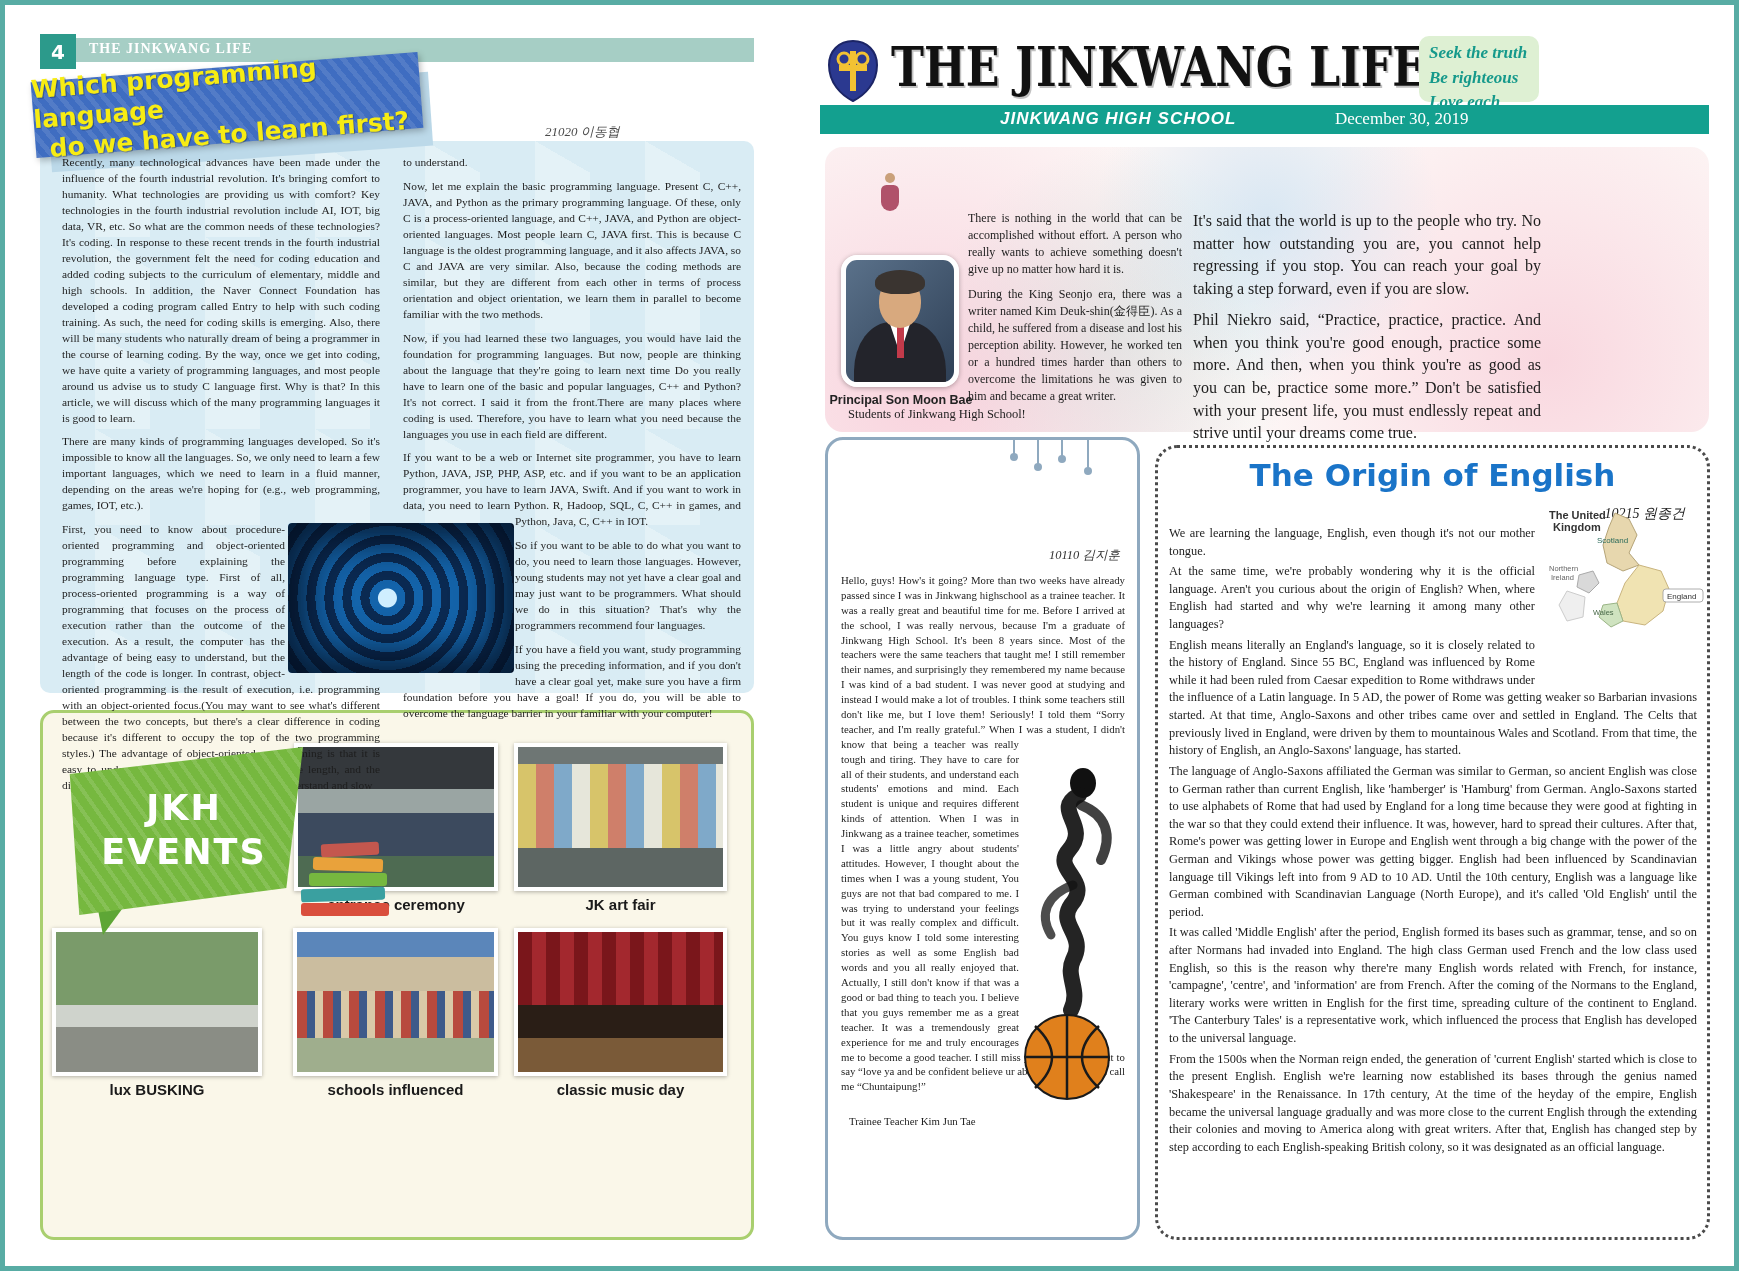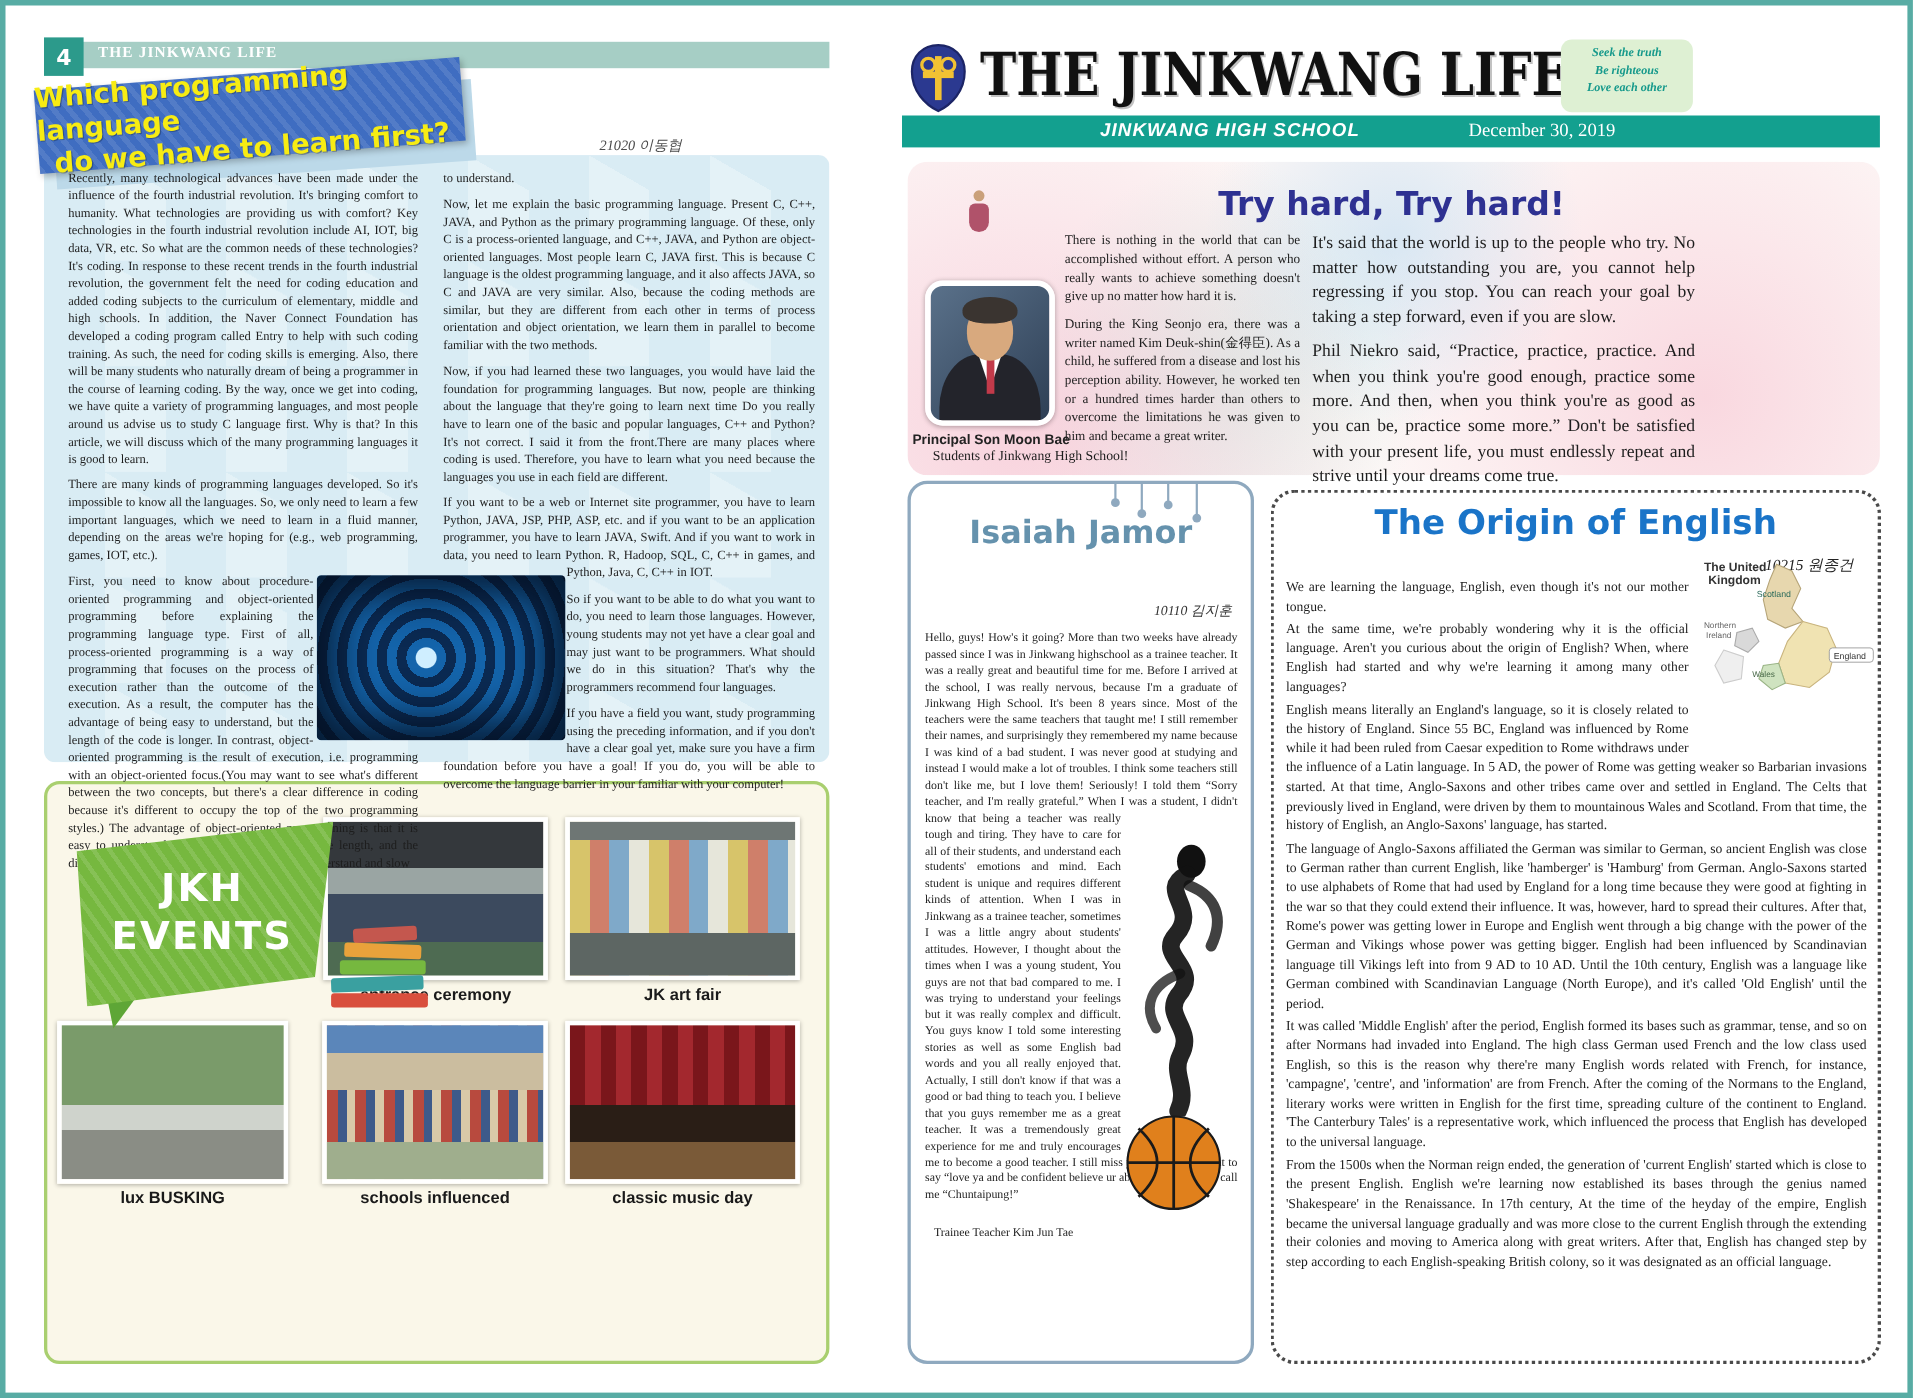--- a/index.html
+++ b/index.html
@@ -82,22 +82,22 @@
       linear-gradient(180deg, rgba(0,0,0,0) 0 52%, rgba(42,30,22,1) 52% 76%, rgba(122,90,56,1) 76% 100%),
       repeating-linear-gradient(90deg,#7a161b 0 14px,#a3282e 14px 28px); }
 
   
   .rp-masthead { position:absolute; left:886px; top:30px; width:620px;
                  font-family:"DejaVu Serif",serif; font-weight:bold; font-size:54px;
                  color:#111; transform:scaleX(.82); transform-origin:left center;
                  text-shadow:2px 2px 0 rgba(120,120,120,.45); white-space:nowrap; }
   .motto-card { position:absolute; left:1414px; top:31px; width:120px; height:66px;
                 background:#def0d3; border-radius:10px; padding:5px 10px; }
-  .motto-card div { color:#15998b; font-style:italic; font-weight:bold; font-size:11px;
-                    line-height:1.45; font-family:"Liberation Serif",serif;text-align:center; }
+  .motto-card div { color:#15998b; font-style:italic; font-weight:bold; font-size:17px;
+                    line-height:1.45; font-family:"Liberation Serif",serif; }
   .school-bar { position:absolute; left:815px; top:100px; width:889px; height:29px;
                 background:#13a08f; }
   .school-name { position:absolute; left:995px; top:104px; color:#fff;
                  font-family:"Liberation Sans",sans-serif; font-weight:bold; font-style:italic;
                  font-size:17px; letter-spacing:1px; }
   .school-date { position:absolute; left:1330px; top:104px; color:#fff;
                  font-family:"Liberation Serif",serif; font-size:17px; }
 
   .tryhard-panel { position:absolute; left:820px; top:142px; width:884px; height:285px;
                    border-radius:18px; background:
@@ -236,21 +236,20 @@
   <div class="motto-card">
     <div>Seek the truth</div>
     <div>Be righteous</div>
     <div>Love each other</div>
   </div>
   <div class="school-bar"></div>
   <div class="school-name">JINKWANG HIGH SCHOOL</div>
   <div class="school-date">December 30, 2019</div>
 
   <div class="tryhard-panel"></div>
-  <div class="tryhard-title">Try hard, Try hard!</div>
   <div class="dancer">
       <div class="head"></div>
       <div class="bodyp"></div>
     </div>
   <div class="principal-photo">
     <div class="suit"></div>
       <div class="shirt"></div>
       <div class="tie"></div>
       <div class="head"></div>
       <div class="hair"></div>
@@ -266,21 +265,20 @@
     <p>Phil Niekro said, “Practice, practice, practice. And when you think you're good enough, practice some more. And then, when you think you're as good as you can be, practice some more.” Don't be satisfied with your present life, you must endlessly repeat and strive until your dreams come true.</p>
     <p>We need to reflect on whether we are stuck in a rut and settled in reality. The comfort of the present cannot guarantee your future. Please don't give up in the middle and make your best effort with new resolution.</p>
   </div>
 
   <div class="isaiah-card"></div>
   <div class="lamp" style="left:1008px;top:435px;height:14px"></div>
   <div class="lamp" style="left:1032px;top:435px;height:24px"></div>
   <div class="lamp" style="left:1056px;top:435px;height:16px"></div>
   <div class="lamp" style="left:1082px;top:435px;height:28px"></div>
   <div class="isaiah-title">
-    <div>Isaiah Jamor</div>
   </div>
   <div class="isaiah-byline">10110 김지훈</div>
   <div class="isaiah-body serif-body">
     <div class="push-bb"></div>
     <div class="wrap-bb"></div>
     <p>Hello, guys! How's it going? More than two weeks have already passed since I was in Jinkwang highschool as a trainee teacher. It was a really great and beautiful time for me. Before I arrived at the school, I was really nervous, because I'm a graduate of Jinkwang High School. It's been 8 years since. Most of the teachers were the same teachers that taught me! I still remember their names, and surprisingly they remembered my name because I was kind of a bad student. I was never good at studying and instead I would make a lot of troubles. I think some teachers still don't like me, but I love them! Seriously! I told them “Sorry teacher, and I'm really grateful.” When I was a student, I didn't know that being a teacher was really tough and tiring. They have to care for all of their students, and understand each students' emotions and mind. Each student is unique and requires different kinds of attention. When I was in Jinkwang as a trainee teacher, sometimes I was a little angry about students' attitudes. However, I thought about the times when I was a young student, You guys are not that bad compared to me. I was trying to understand your feelings but it was really complex and difficult. You guys know I told some interesting stories as well as some English bad words and you all really enjoyed that. Actually, I still don't know if that was a good or bad thing to teach you. I believe that you guys remember me as a great teacher. It was a tremendously great experience for me and truly encourages me to become a good teacher. I still miss you guys and I want to say “love ya and be confident believe ur ability!.” And do not call me “Chuntaipung!”</p>
     <p class="signoff">Trainee Teacher  Kim Jun Tae</p>
   </div>
   <svg class="player-art" viewBox="0 0 112 250">
     <ellipse cx="62" cy="18" rx="13" ry="15" fill="#111"></ellipse>

